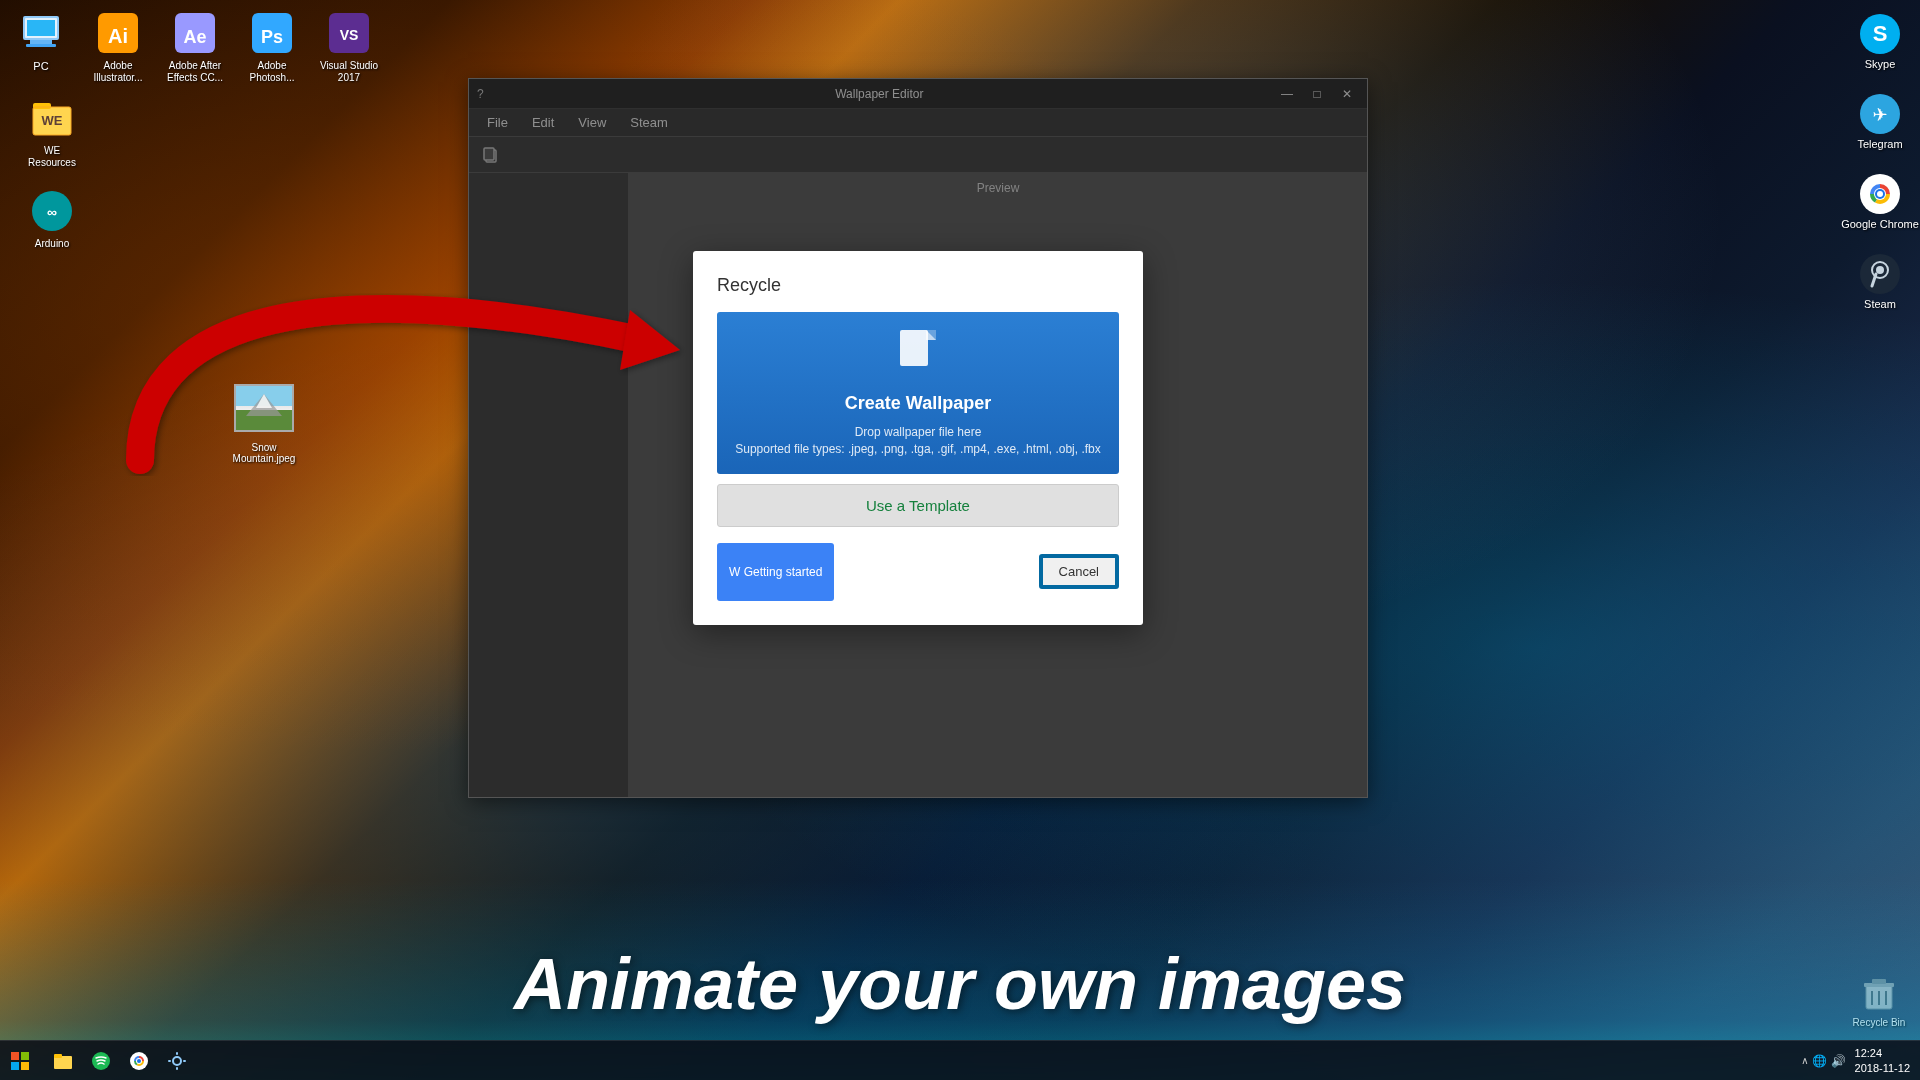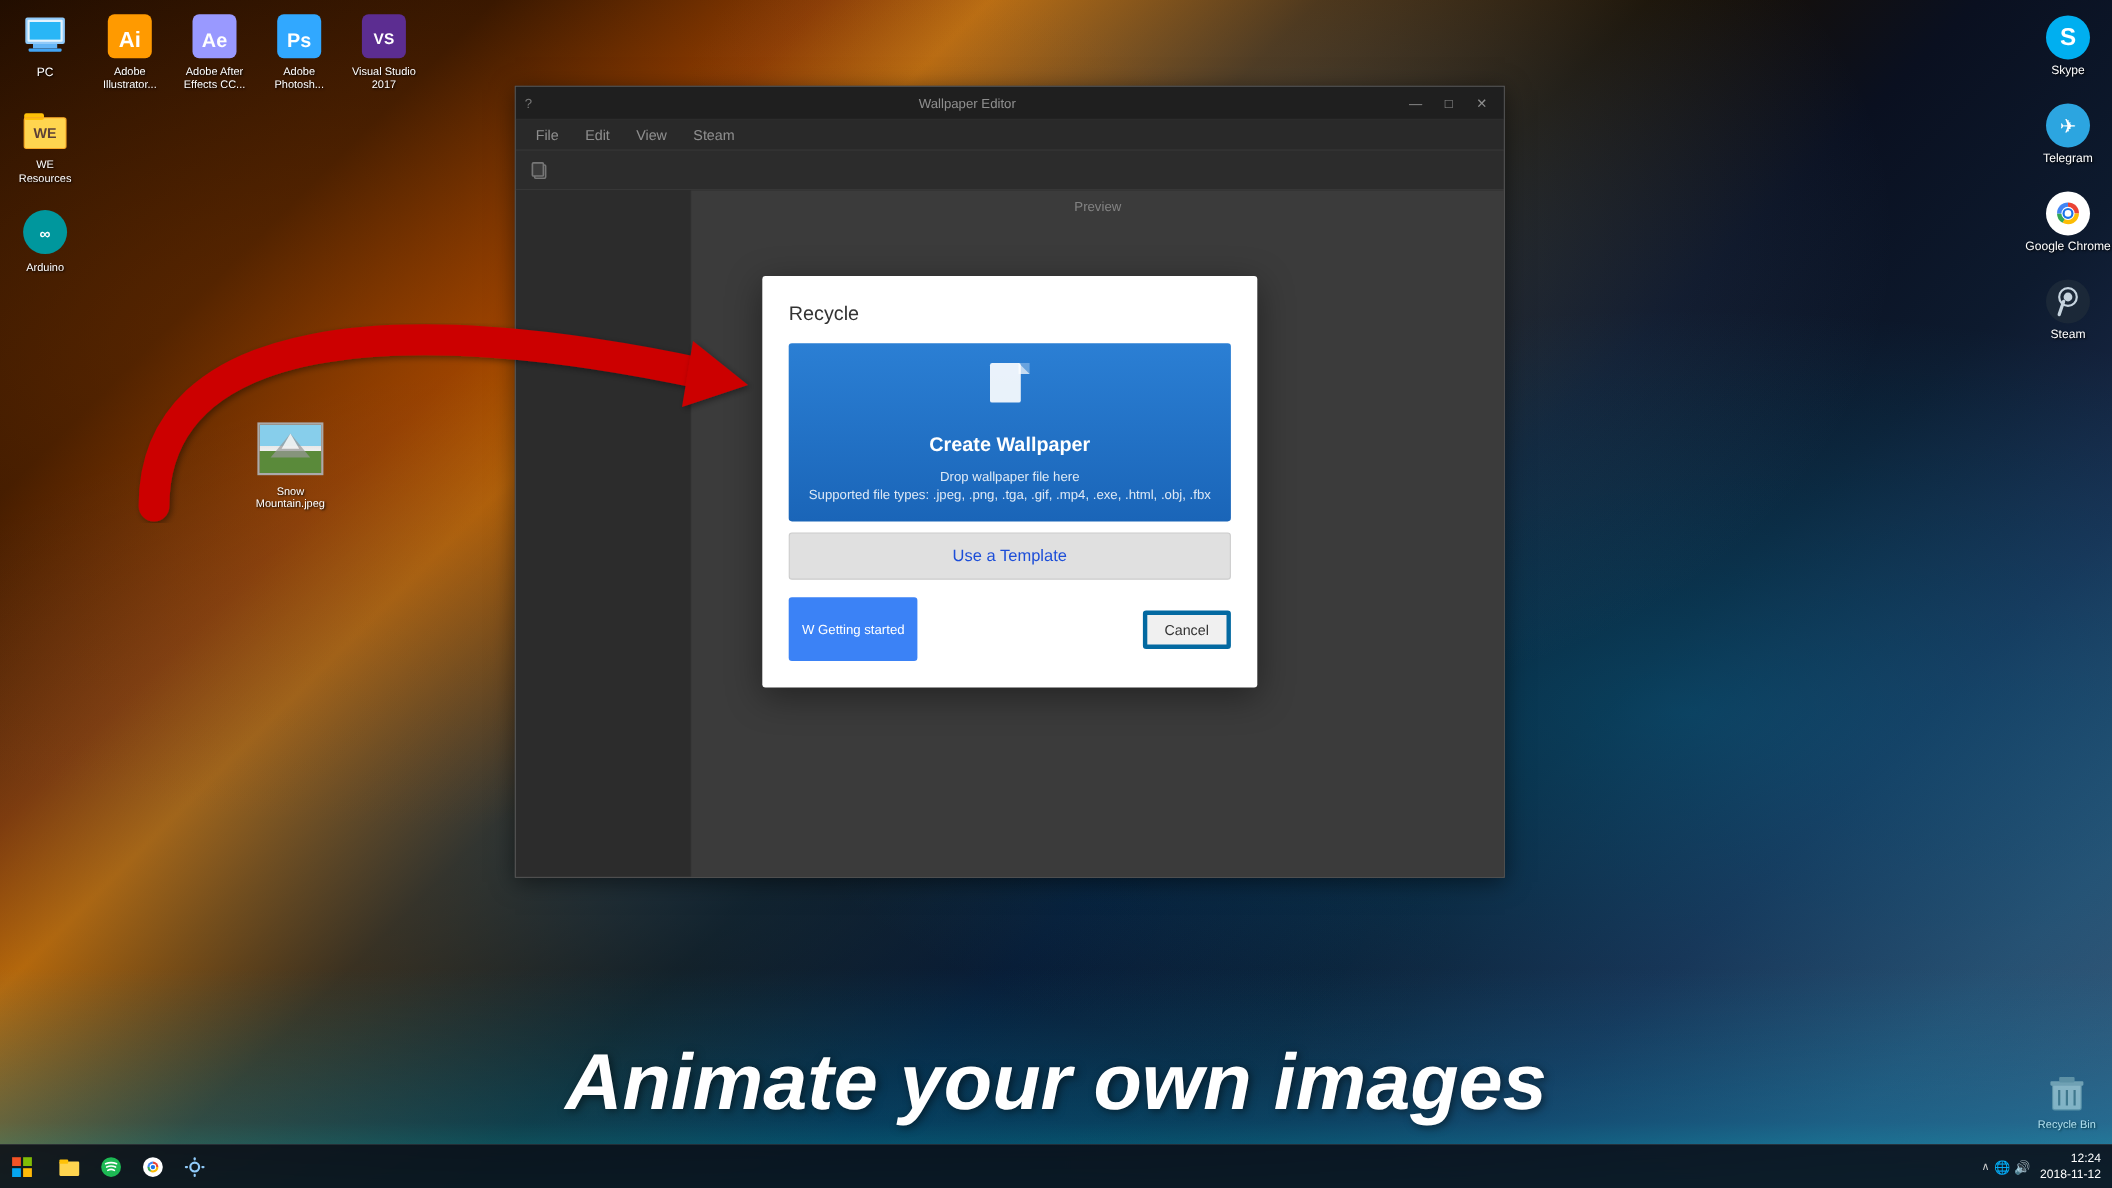--- a/index.html
+++ b/index.html
@@ -88,21 +88,21 @@
       margin-left: auto;
       display: flex;
       align-items: center;
       padding: 0 10px;
       gap: 8px;
       color: white;
       font-size: 11px;
     }
 
     .taskbar-time {
-      text-align: right;
+      text-align: left;
       line-height: 1.3;
     }
 
     .taskbar-tray {
       display: flex;
       align-items: center;
       gap: 4px;
     }
 
     .desktop-icon {
@@ -309,21 +309,21 @@
       line-height: 1.4;
     }
 
     .use-template-btn {
       width: 100%;
       padding: 12px;
       background: #e0e0e0;
       border: 1px solid #ccc;
       border-radius: 3px;
       font-size: 15px;
-      color: #1d4ed8;
+      color: #15803d;
       cursor: pointer;
       margin-bottom: 16px;
       text-align: center;
     }
 
     .dialog-footer {
       display: flex;
       justify-content: space-between;
       align-items: center;
     }
@@ -453,21 +453,21 @@
       <div class="icon-img">
         <svg width="46" height="46" viewBox="0 0 46 46">
           <rect x="3" y="3" width="40" height="40" rx="6" fill="#5C2D91"></rect>
           <text x="23" y="30" font-family="Arial" font-size="14" font-weight="bold" text-anchor="middle" fill="white">VS</text>
         </svg>
       </div>
       <div class="icon-label" style="color:white;font-size:10px;text-align:center;text-shadow:1px 1px 2px black;">Visual Studio<br>2017</div>
     </div>
   </div>
 
-  <div style="position:absolute;top:90px;left:5px;display:flex;flex-direction:column;gap:10px;">
+  <div style="position:absolute;top:90px;left:16px;display:flex;flex-direction:column;gap:10px;">
 
     <div class="desktop-icon" style="width:72px;">
       <div class="icon-img">
         <svg width="46" height="46" viewBox="0 0 46 46">
           <rect x="4" y="12" width="38" height="28" rx="2" fill="#ffd54f"></rect>
           <rect x="4" y="8" width="18" height="6" rx="2" fill="#ffc107"></rect>
           <rect x="4" y="12" width="38" height="28" rx="2" fill="none" stroke="#f9a825" stroke-width="1"></rect>
           <text x="23" y="30" font-family="Arial" font-size="13" font-weight="bold" text-anchor="middle" fill="#5d4037">WE</text>
         </svg>
       </div>

